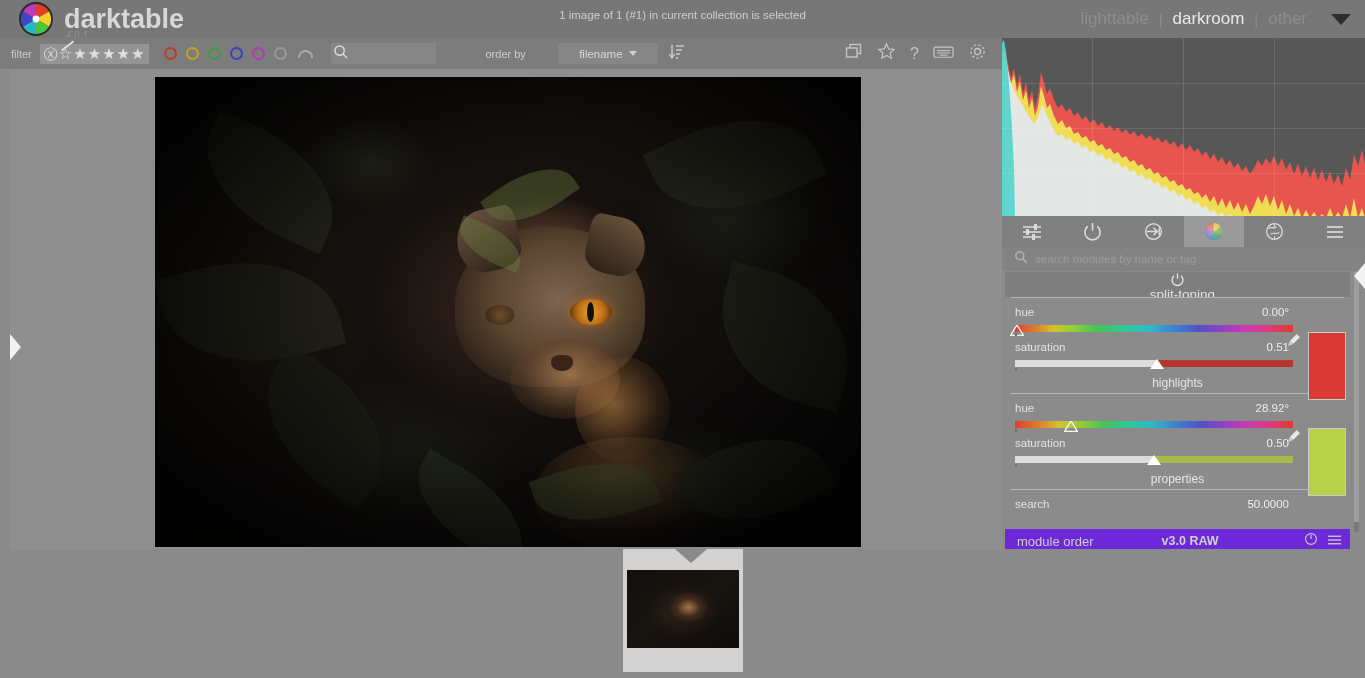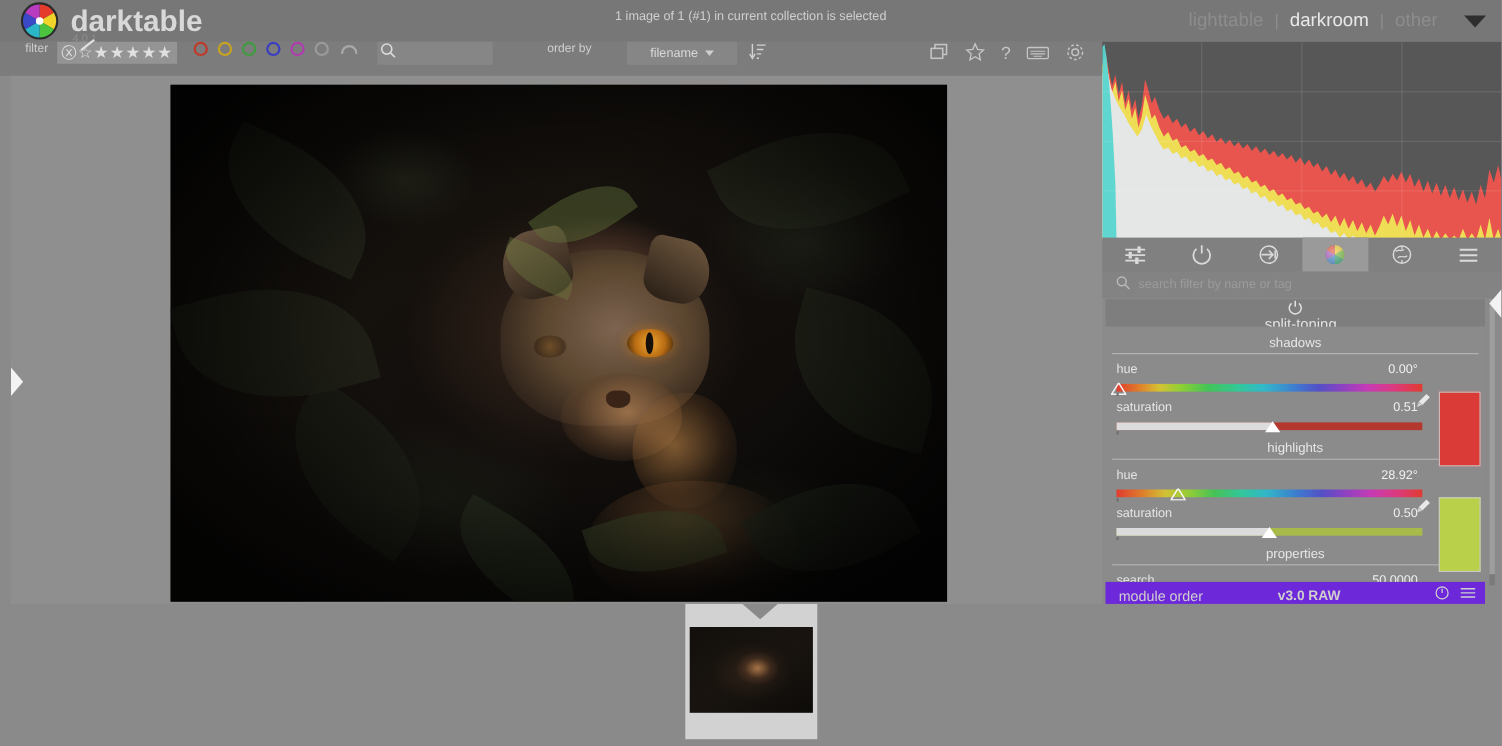--- a/index.html
+++ b/index.html
@@ -45,21 +45,21 @@
   .view-caret {
     margin-left:14px; width:0; height:0;
     border-left:10px solid transparent; border-right:10px solid transparent;
     border-top:11px solid #2e2e2e;
   }
 
   
   .filterbar {
     position:absolute; left:0; top:38px; width:1365px; height:31px;
     background:#7c7c7c;
-    display:flex; align-items:flex-start;padding-left:12px;
+    display:flex; align-items:center;
   }
   .filter-label { font-size:11px; color:#cccccc; padding:0 8px 0 11px; }
   .stars-box {
     background:#949494; display:flex; align-items:center;
     height:20px; padding:0 4px; gap:1px;
   }
   .star-glyph { font-size:15px; color:#e0e0e0; line-height:15px; }
   .reject-glyph { font-size:14px; color:#e0e0e0; line-height:14px; }
   .color-circles { display:flex; align-items:center; gap:9px; margin-left:15px; }
   .ccircle { width:13px; height:13px; border-radius:50%; border:2px solid #999; background:transparent; }
@@ -479,21 +479,21 @@
     </div>
   </div>
 
   <div class="modsearch">
     <span>
       <svg width="14" height="14" viewBox="0 0 16 16">
         <circle cx="6.6" cy="6.6" r="4.6" fill="none" stroke="#b9b9b9" stroke-width="1.5"></circle>
         <line x1="10" y1="10" x2="14.5" y2="14.5" stroke="#b9b9b9" stroke-width="1.5"></line>
       </svg>
     </span>
-    <span class="modsearch-ph">search filter by name or tag</span>
+    <span class="modsearch-ph">search modules by name or tag</span>
   </div>
 
   <div class="module-hdr">
     <span style="display:flex;align-items:center;">
       <svg width="15" height="15" viewBox="0 0 22 22">
         <path d="M6,5.5 A8,8 0 1,0 16,5.5" fill="none" stroke="#e2e2e2" stroke-width="2"></path>
         <line x1="11" y1="2" x2="11" y2="10" stroke="#e2e2e2" stroke-width="2"></line>
       </svg>
     </span>
     <span class="module-name">split-toning</span>
@@ -515,21 +515,20 @@
           <line x1="1" y1="2" x2="15" y2="2" stroke="#cfcfcf" stroke-width="1.4"></line>
           <line x1="1" y1="6" x2="15" y2="6" stroke="#cfcfcf" stroke-width="1.4"></line>
           <line x1="1" y1="10" x2="15" y2="10" stroke="#cfcfcf" stroke-width="1.4"></line>
         </svg>
       </span>
     </span>
   </div>
 
   <div class="modbody">
 
-    <div class="sect-title">shadows</div>
     <div class="sect-rule"></div>
 
     <div class="grp">
       <div class="swatch" style="top:26px;height:68px;background:#db3b37;"></div>
       <div class="picker" style="right:48px;top:26px;">
         <svg width="17" height="17" viewBox="0 0 18 18">
           <path d="M12.5,2.2 L15.8,5.5 L8.5,12.8 L5.2,9.5 Z" fill="#e8e8e8"></path>
           <path d="M5,9.7 L3.2,14.8 L8.3,13 Z" fill="#cfcfcf"></path>
         </svg>
       </div>

